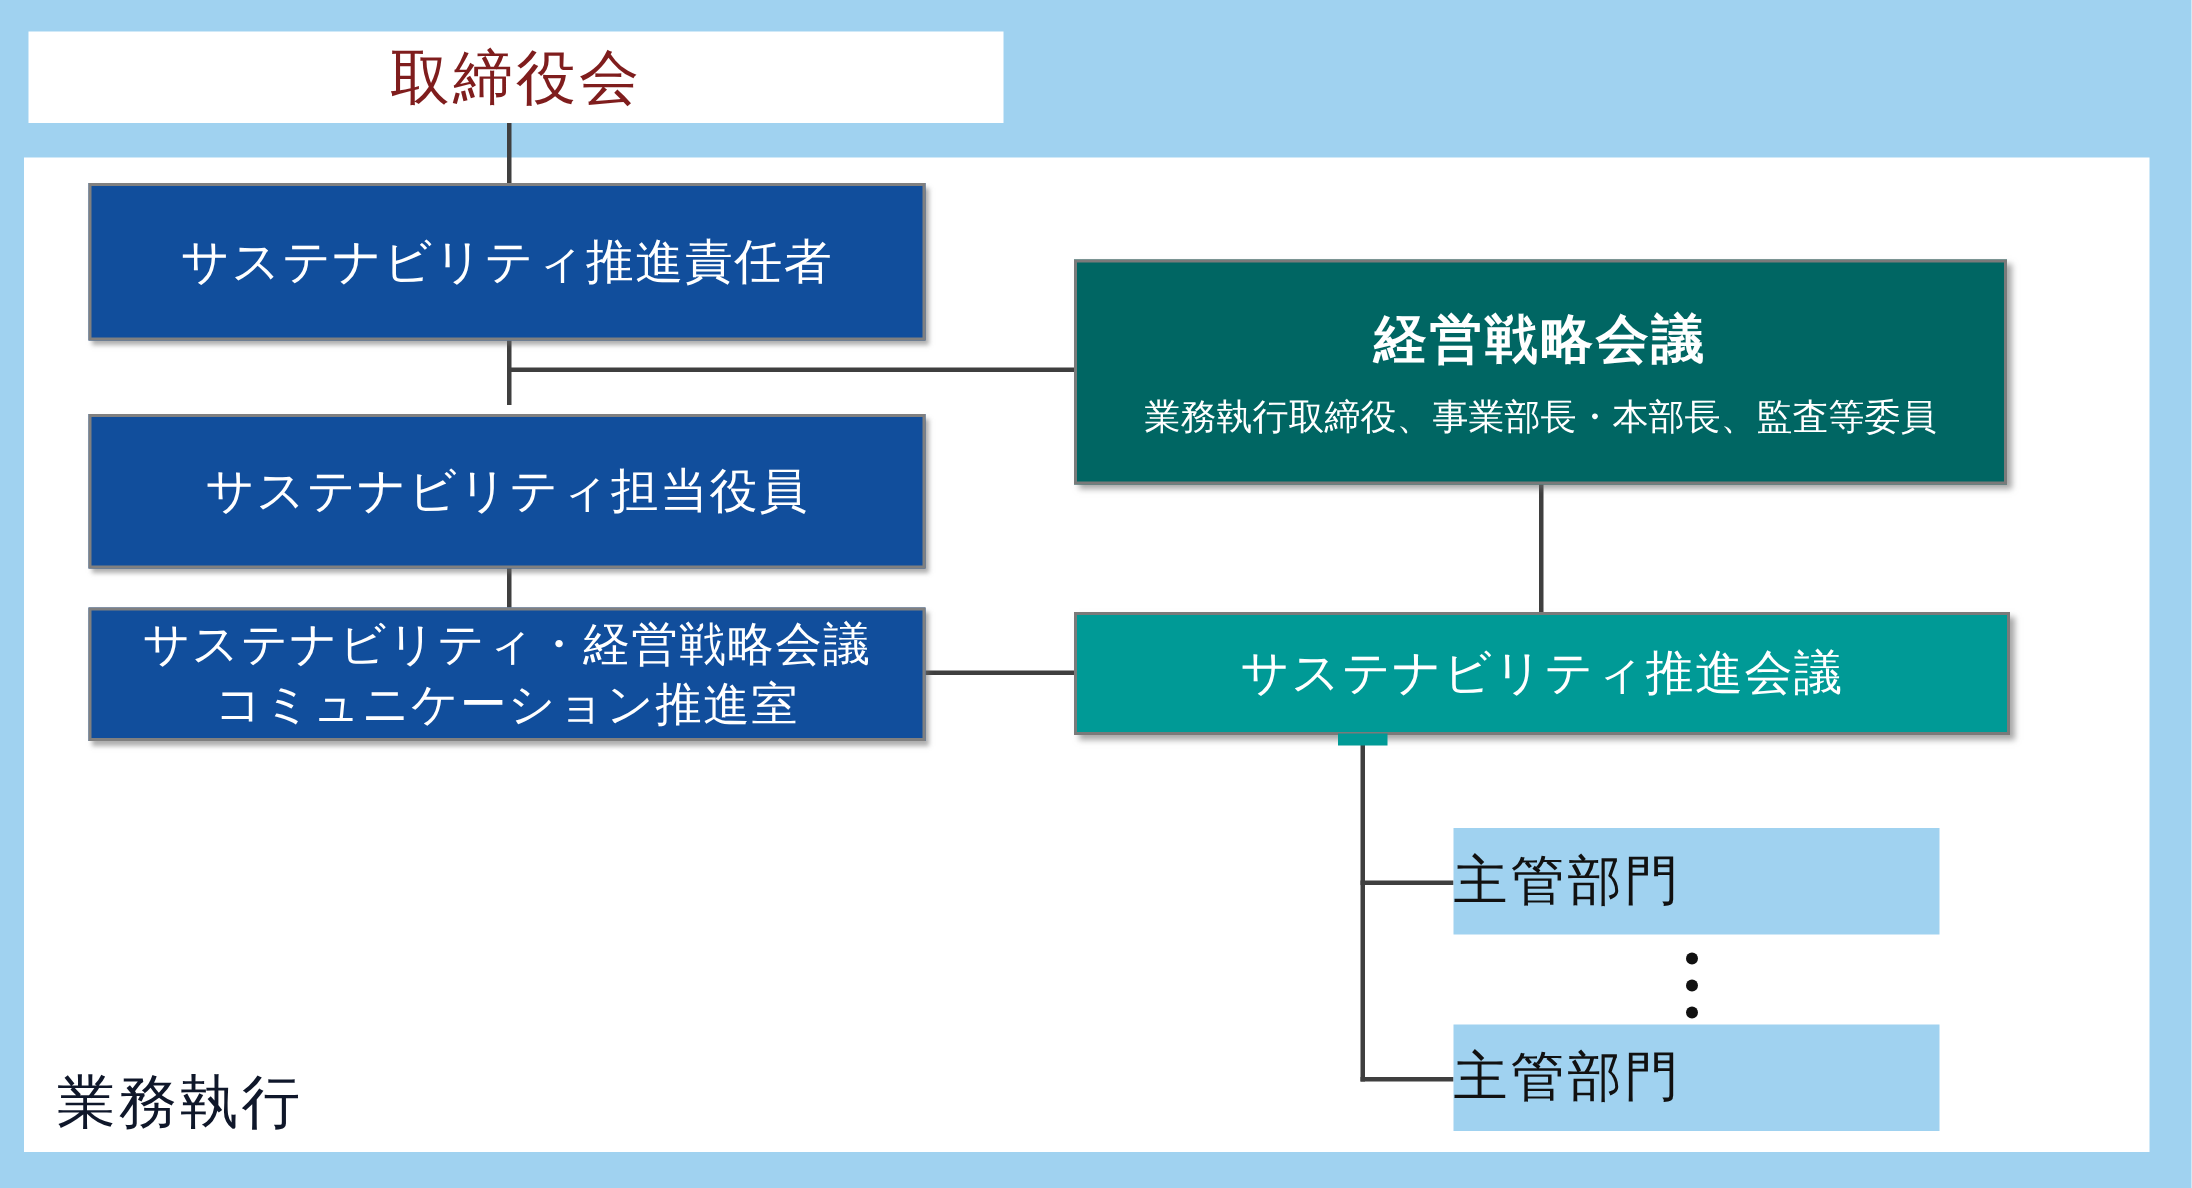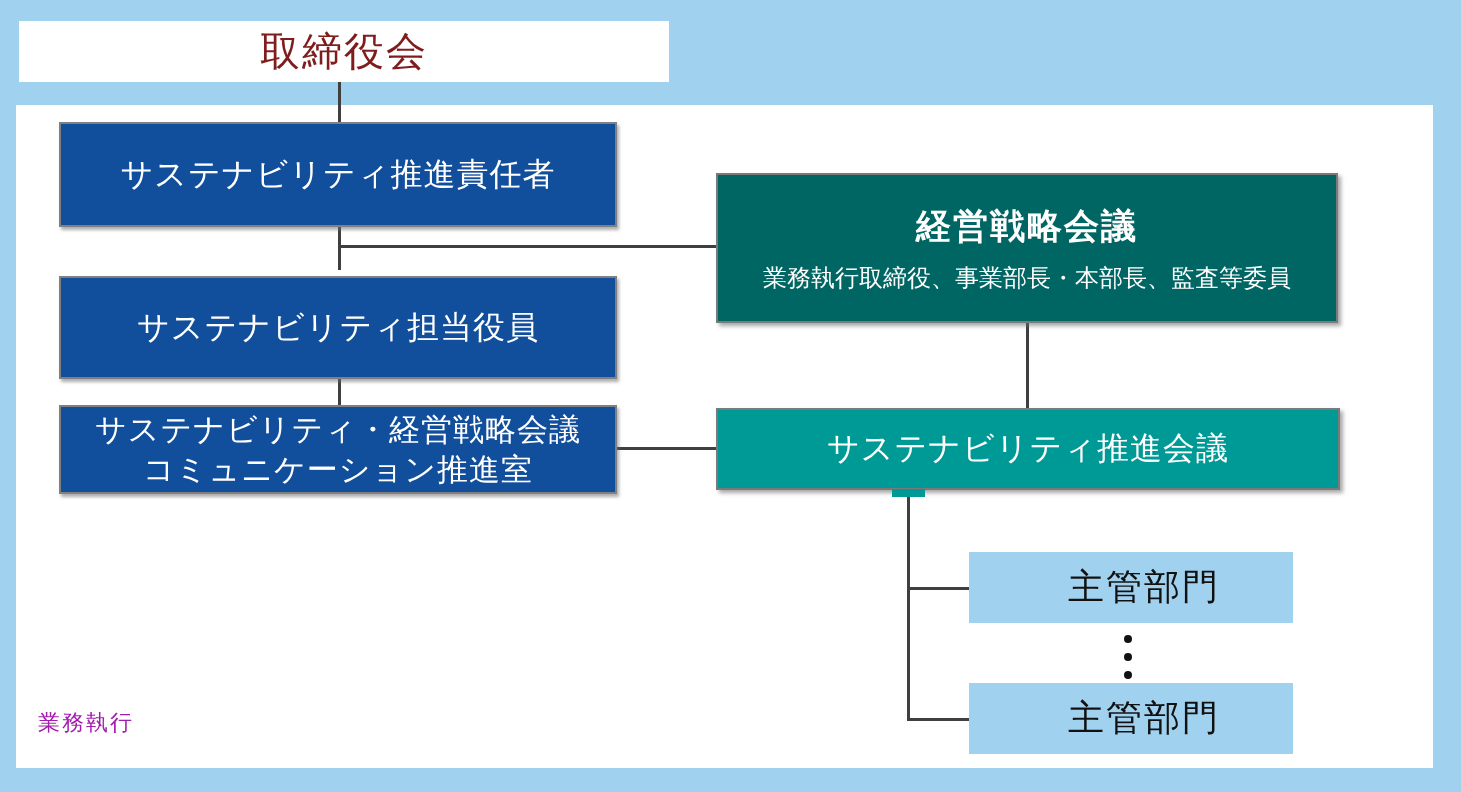--- a/index.html
+++ b/index.html
@@ -73,22 +73,22 @@
   .teal-notch {
     left: 892px; top: 489px; width: 33px; height: 8px;
     background: #009a96;
   }
 
   
   .dept-box {
     width: 324px; height: 71px; left: 969px;
     background: #a0d2f0;
     color: #111111;
-    display: flex; align-items: center; justify-content: center;
-    font-size: 36px; font-weight: 500; letter-spacing: 2px; padding-left: 26px;
+    display: flex; align-items: center; 
+    font-size: 36px; font-weight: 500; letter-spacing: 2px;
   }
   .dept-a { top: 552px; }
   .dept-b { top: 683px; }
 
   
   .line { background: #3f3f3f; position: absolute; }
   .v { width: 3px; }
   .h { height: 3px; }
 
   .c-board-officer   { left: 338px;  top: 82px;  height: 40px; }
@@ -108,21 +108,21 @@
     align-items: center;
   }
   .dots span {
     width: 8px; height: 8px; border-radius: 50%;
     background: #111111; display: block;
   }
 
   
   .exec-label {
     left: 38px; top: 708px;
-    font-size: 22px; color: #a21caf;
+    font-size: 39px; color: #0f172a;
     letter-spacing: 2px;
   }
 </style>
 </head>
 <body>
 
 <div class="abs board-box">
   <span>取締役会</span>
 </div>
 

